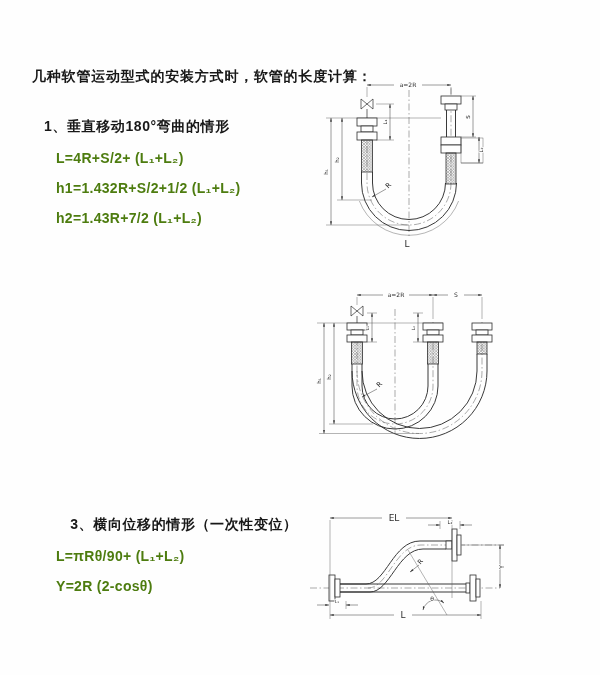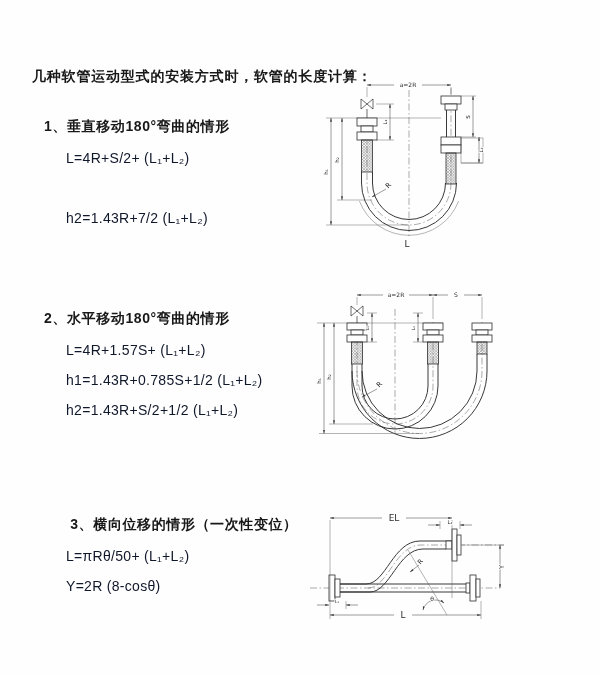--- a/index.html
+++ b/index.html
@@ -2,55 +2,50 @@
 <html><head>
 <meta charset="utf-8">
 <style>
   * { margin:0; padding:0; box-sizing:border-box; }
   html,body { width:600px; height:675px; }
   body { background:#ffffff; font-family:"Liberation Sans","DejaVu Sans",sans-serif; color:#1c1c1c; overflow:hidden; }
   .page { position:relative; width:600px; height:675px; background:#fefefe; }
   .title { position:absolute; left:32px; top:23px; font-size:14px; font-weight:700; letter-spacing:0.8px; color:#181818;margin-top:45px; }
   .sec { position:absolute; left:44px; width:280px; }
   .sec-heading { font-size:14px; font-weight:700; letter-spacing:0.6px; color:#181818; }
-  .f { position:absolute; left:22px; font-size:14px; font-weight:400; letter-spacing:0.3px; color:#0f172a; white-space:nowrap; }
+  .f { position:absolute; left:12px; font-size:14px; font-weight:700; letter-spacing:0.3px; color:#4d7c0f; white-space:nowrap; }
   .f1 { top:32px; } .f2 { top:62px; } .f3 { top:92px; }
   svg { position:absolute; overflow:visible; }
   svg text { font-family:"DejaVu Sans","Liberation Sans",sans-serif; fill:#2b2b2b; }
   .lbl { paint-order:stroke; stroke:#fefefe; stroke-width:1.6px; }
   .dim { stroke:#4a4a4a; stroke-width:0.55; fill:none; }
   .thin { stroke:#5a5a5a; stroke-width:0.45; fill:none; }
   .hose { stroke:#2e2e2e; stroke-width:0.95; fill:none; }
   .fit  { stroke:#2e2e2e; stroke-width:0.8; fill:#fefefe; }
   .cl   { stroke:#555; stroke-width:0.5; fill:none; stroke-dasharray:7 2.5 1.5 2.5; }
 </style>
 </head>
 <body>
 
 <div class="page">
 
   <div class="title">几种软管运动型式的安装方式时，软管的长度计算：</div>
 
   <section class="sec" style="top:106px;margin-top:12px;">
     <div class="sec-heading">1、垂直移动180°弯曲的情形</div>
     <div class="f f1">L=4R+S/2+ (L₁+L₂)</div>
+    <div class="f f2">h1=1.432R+S/2+1/2 (L₁+L₂)</div>
     <div class="f f3">h2=1.43R+7/2 (L₁+L₂)</div>
   </section>
 
-  <section class="sec" style="top:310px;">
-    <div class="sec-heading">2、水平移动180°弯曲的情形</div>
-    <div class="f f1">L=4R+1.57S+ (L₁+L₂)</div>
-    <div class="f f2">h1=1.43R+0.785S+1/2 (L₁+L₂)</div>
-    <div class="f f3">h2=1.43R+S/2+1/2 (L₁+L₂)</div>
-  </section>
 
   <section class="sec" style="top:516px;text-align:center;">
     <div class="sec-heading">3、横向位移的情形（一次性变位）</div>
-    <div class="f f1">L=πRθ/50+ (L₁+L₂)</div>
-    <div class="f f2">Y=2R (8-cosθ)</div>
+    <div class="f f1">L=πRθ/90+ (L₁+L₂)</div>
+    <div class="f f2">Y=2R (2-cosθ)</div>
   </section>
 
   <svg style="left:308px; top:74px;" width="244" height="178" viewBox="0 0 244 178" role="img">
     <defs>
       <marker id="m1" viewBox="0 0 10 10" refX="8.5" refY="5" markerWidth="8" markerHeight="8" orient="auto-start-reverse">
         <path d="M0,2.8 L9,5 L0,7.2 Z" fill="#3a3a3a"></path>
       </marker>
       <pattern id="br1" width="2.8" height="2.8" patternUnits="userSpaceOnUse">
         <path d="M0,0 l2.8,2.8 M2.8,0 l-2.8,2.8" stroke="#6b6b6b" stroke-width="0.45"></path>
       </pattern>

